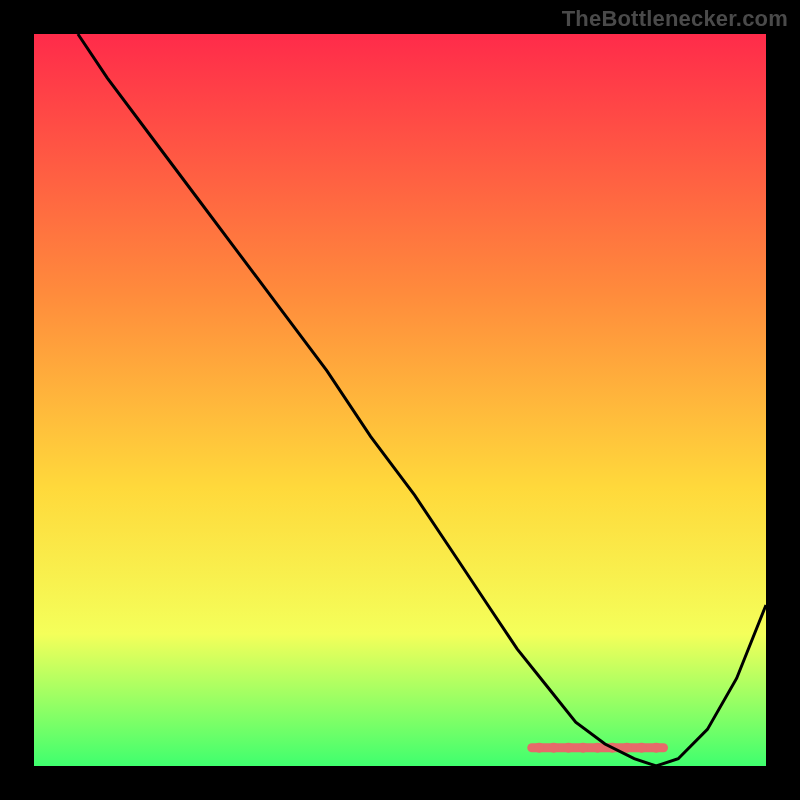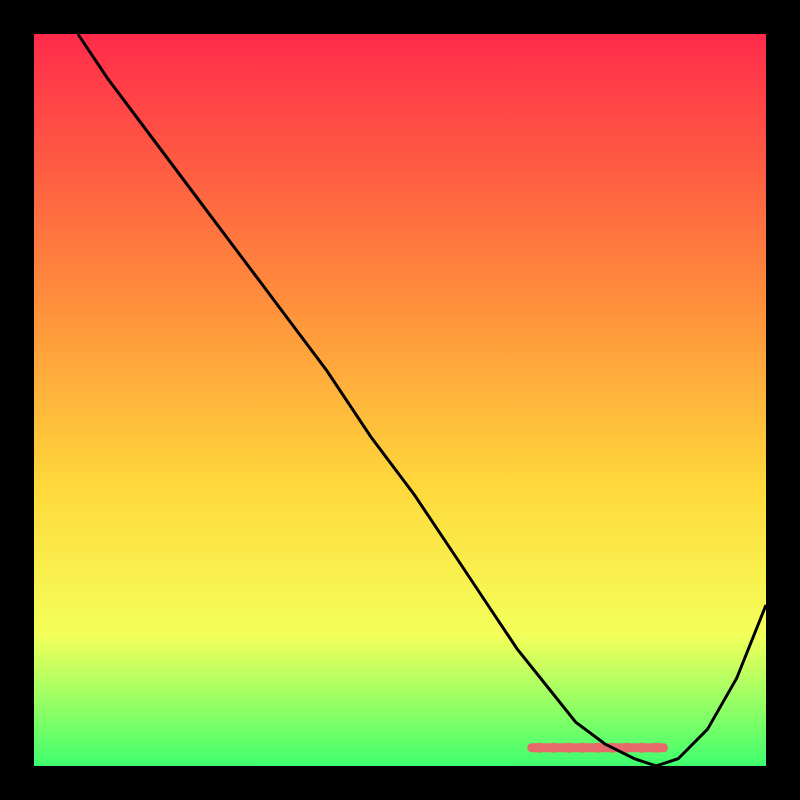--- a/index.html
+++ b/index.html
@@ -31,20 +31,21 @@
     top: 0;
     left: 0;
     width: 800px;
     height: 800px;
   }
 </style>
 </head>
 <body>
 
 <div class="container">
+  <div class="watermark">TheBottlenecker.com</div>
   <svg class="chart" viewBox="0 0 800 800">
     <defs>
       <linearGradient id="bg-grad" x1="0" y1="0" x2="0" y2="1">
         <stop id="g0" offset="0%" stop-color="#ff2b4a"></stop>
         <stop id="g1" offset="35%" stop-color="#ff8a3c"></stop>
         <stop id="g2" offset="62%" stop-color="#ffd93b"></stop>
         <stop id="g3" offset="82%" stop-color="#f4ff5a"></stop>
         <stop id="g4" offset="100%" stop-color="#3fff6e"></stop>
       </linearGradient>
     </defs>

